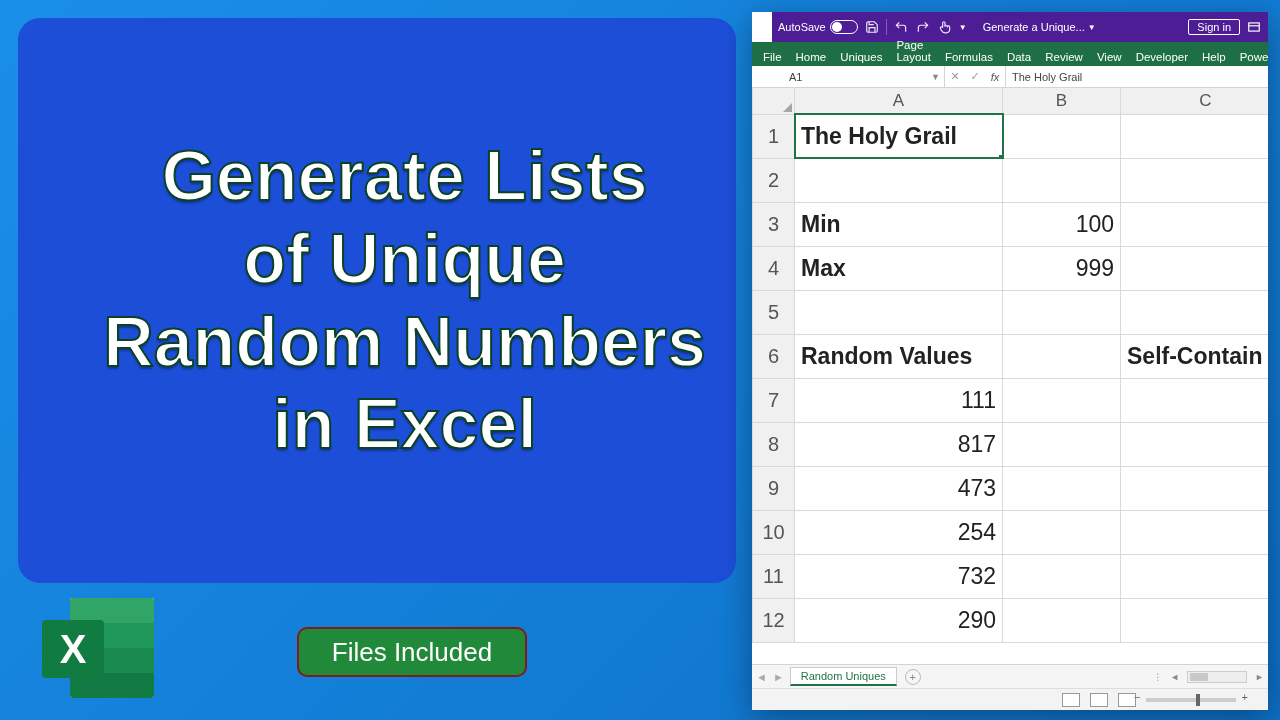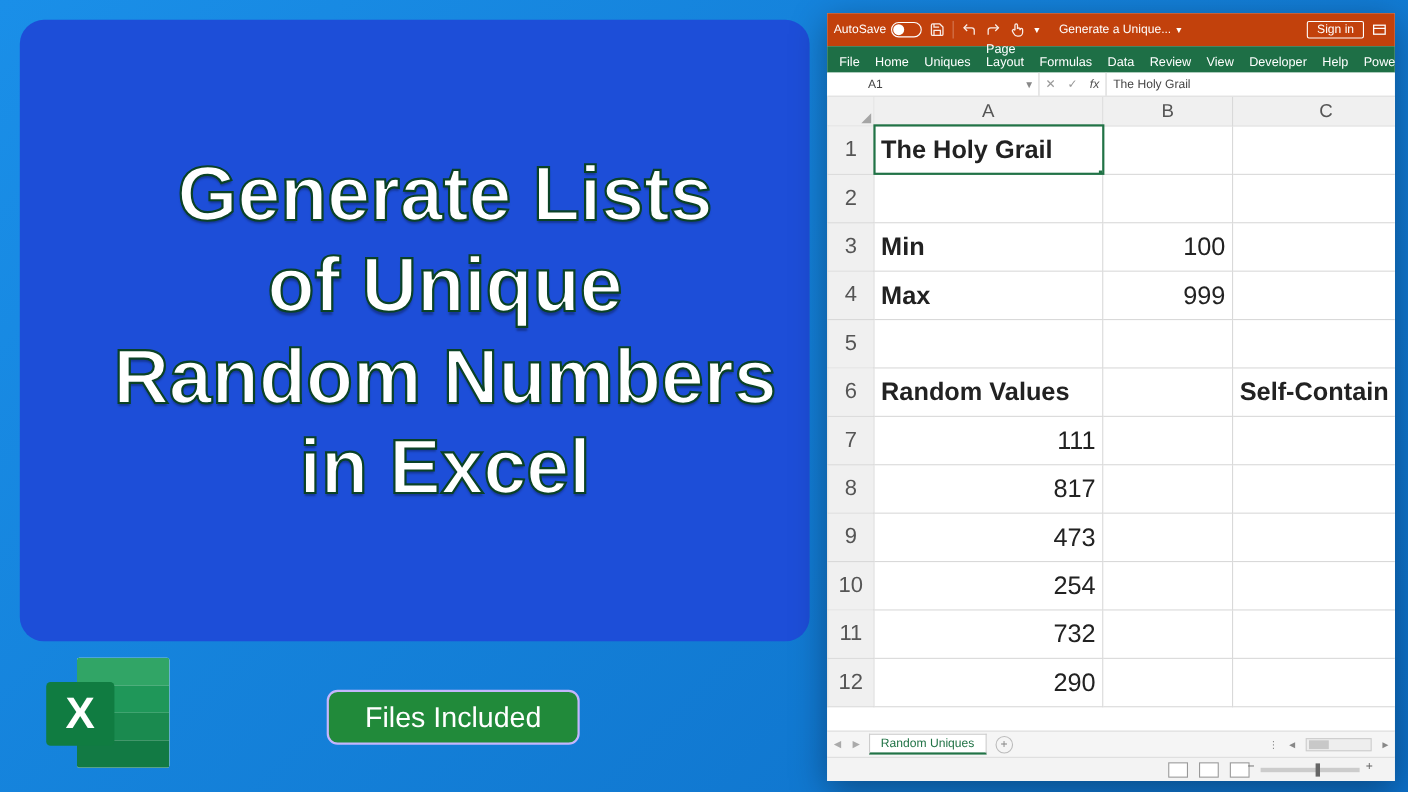--- a/index.html
+++ b/index.html
@@ -30,21 +30,21 @@
     -webkit-text-stroke: 2px #0a4226;
     text-shadow: 0 3px 2px rgba(0,0,0,.3);
   }
 
   
   .files-pill {
     position: absolute;
     left: 297px; top: 627px;
     width: 230px; height: 50px;
     background: #218a3a;
-    border: 2px solid #c4b5fd;
+    border: 2px solid #7f1d1d;
     border-radius: 10px;
     display: flex;
     align-items: center;
     justify-content: center;
     color: #fff;
     font-size: 26px;
     font-weight: 400;
   }
 
   
@@ -81,26 +81,27 @@
     box-shadow: 0 8px 30px rgba(0,0,0,.35);
     display: flex;
     flex-direction: column;
     font-size: 12px;
     color: #222;
   }
 
   
   .titlebar {
     height: 30px;
-    background: #c2410c;
+    background: #4c1d95;
     color: #fff;
     display: flex;
     align-items: center;
     padding: 0 6px;
     gap: 6px;
+    margin-left: 20px;
   }
   .autosave { display:flex; align-items:center; gap:4px; font-size:11px; }
   .autosave .toggle {
     width: 28px; height: 14px; border:1px solid #fff; border-radius: 8px;
     position: relative;
   }
   .autosave .toggle::after {
     content:""; position:absolute; left:1px; top:1px; width:10px; height:10px;
     background:#fff; border-radius:50%;
   }

